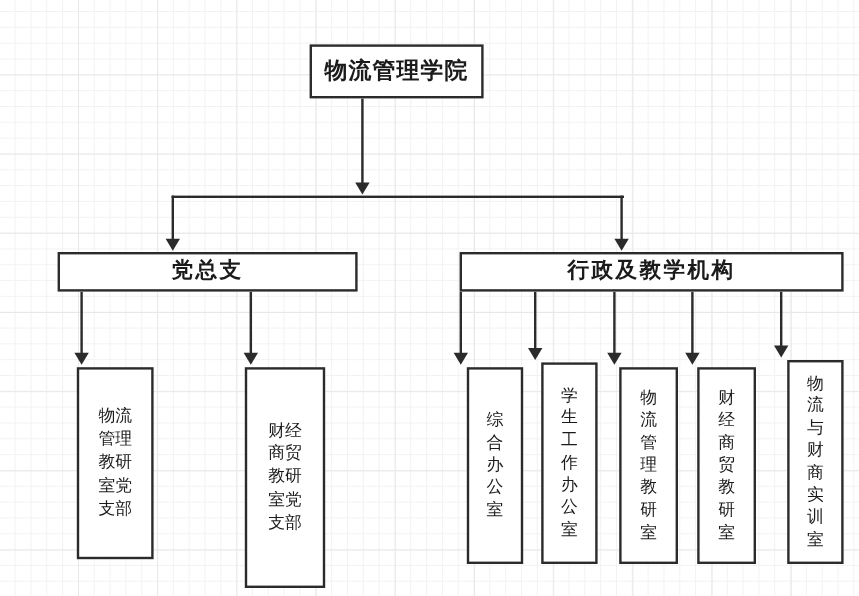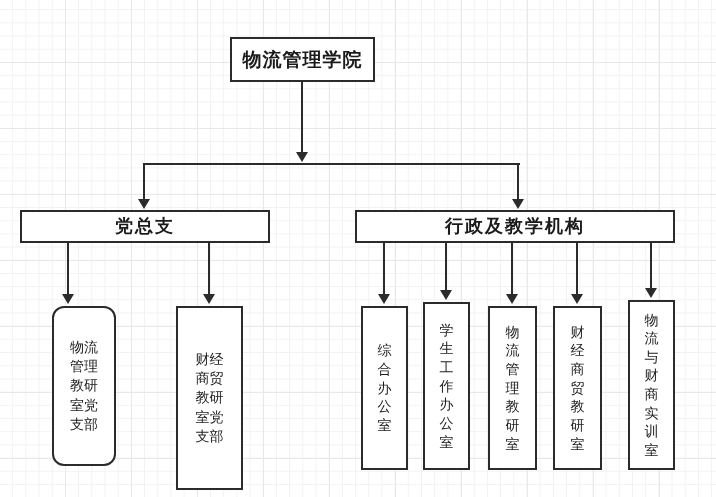--- a/index.html
+++ b/index.html
@@ -37,20 +37,21 @@
   .node {
     position: absolute;
     box-sizing: border-box;
     background: #ffffff;
     border: 2px solid #2b2b2b;
     display: flex;
     align-items: center;
     justify-content: center;
     color: #1b1b1b;
     z-index: 3;
+    margin-left: 28px;
   }
   .node .label {
     display: block;
     text-align: center;
     line-height: 1.15;
     white-space: pre-line;
   }
 
   
   .node-root { left: 230px; top: 37px; width: 145px; height: 45px; }
@@ -65,21 +66,21 @@
   
   .node-leaf { background: #ffffff; }
   .node-leaf .label {
     font-size: 14px;
     font-weight: normal;
     line-height: 1.35;
     color: #1b1b1b;
   }
 
   
-  .leaf-a { left: 52px;  top: 306px; width: 64px; height: 160px; border-radius: 12px; }
+  .leaf-a { left: 36px;  top: 306px; width: 64px; height: 160px; }
   .leaf-b { left: 176px; top: 306px; width: 67px; height: 184px; }
   .leaf-a .label, .leaf-b .label { font-size: 14px; line-height: 1.38; }
 
   
   .leaf-c { left: 361px; top: 306px; width: 47px; height: 164px; }
   .leaf-d { left: 423px; top: 302px; width: 47px; height: 168px; }
   .leaf-e { left: 488px; top: 306px; width: 49px; height: 164px; }
   .leaf-f { left: 553px; top: 306px; width: 49px; height: 164px; }
   .leaf-g { left: 628px; top: 300px; width: 47px; height: 170px; }
   .leaf-c .label, .leaf-d .label, .leaf-e .label,

